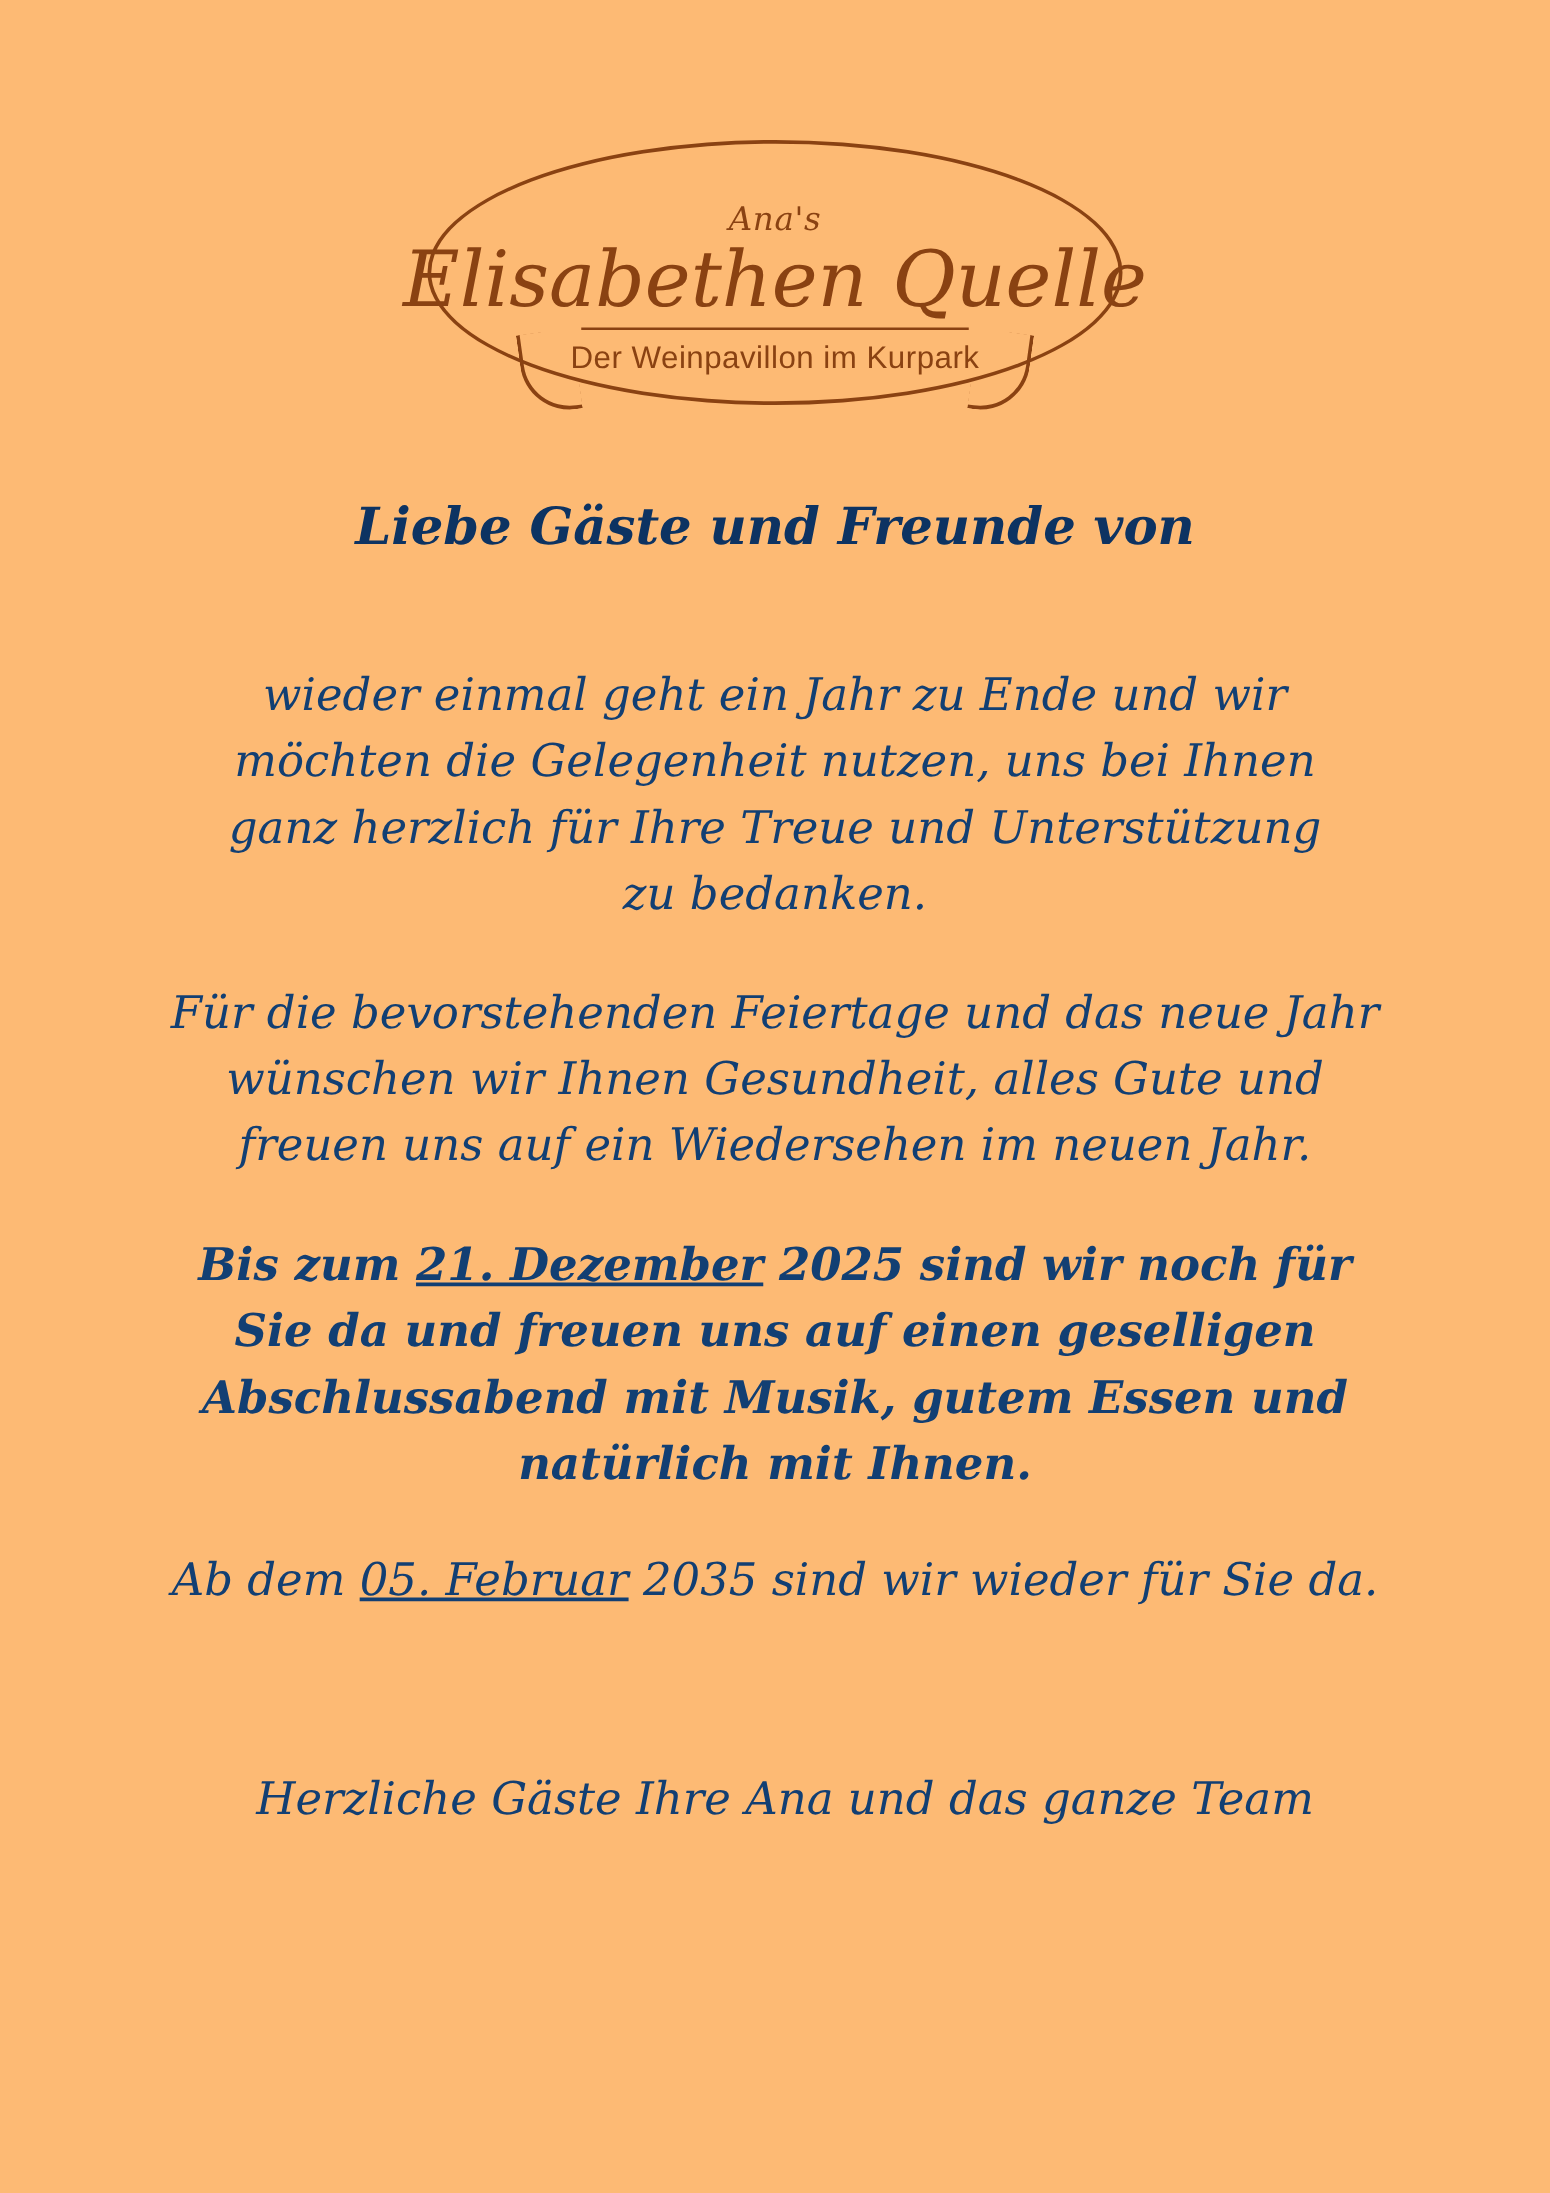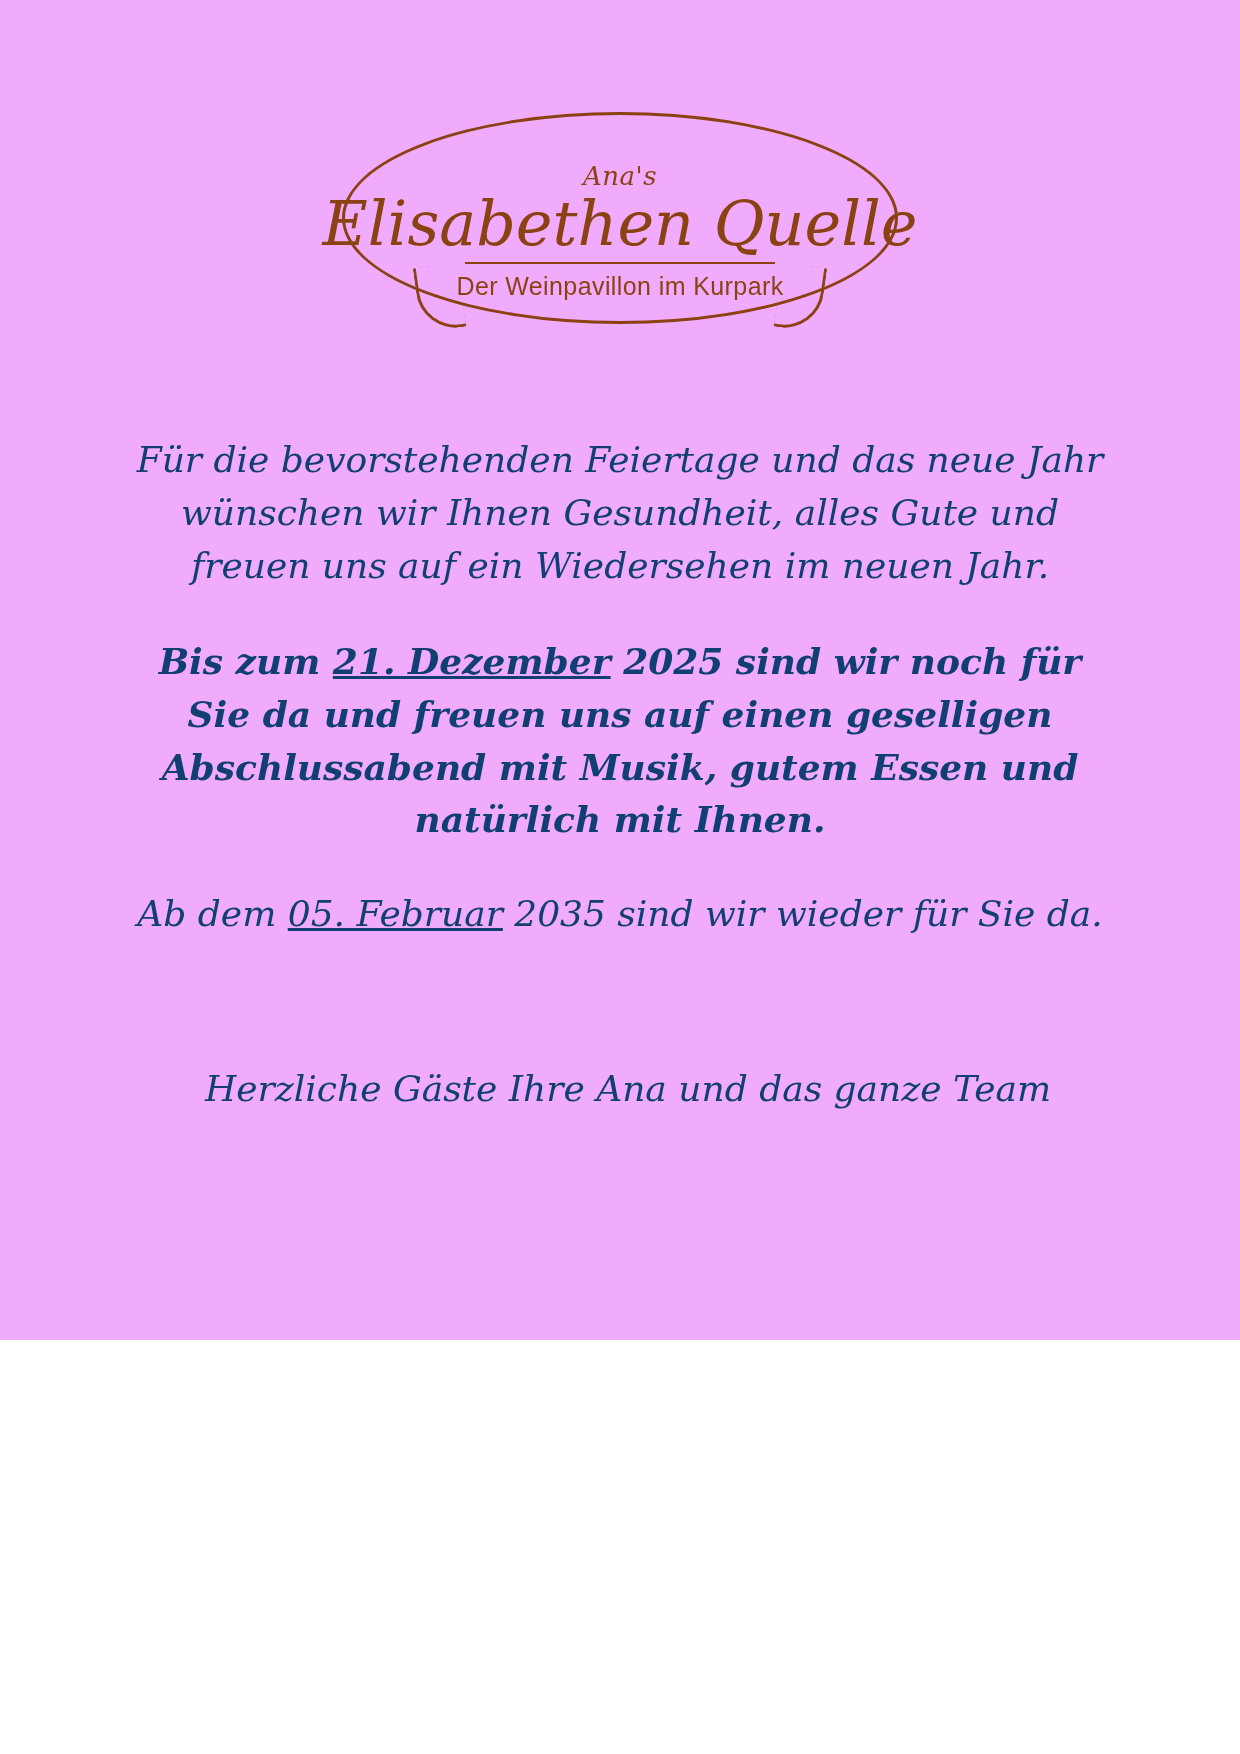--- a/index.html
+++ b/index.html
@@ -9,22 +9,22 @@
   }
   body {
     width: 1240px;
     height: 1754px;
     font-family: "Liberation Serif", serif;
     overflow: hidden;
   }
   .page {
     position: relative;
     width: 1240px;
-    height: 1340px;
-    background: #f0abfc;
+    height: 1754px;
+    background: #fdba74;
   }
 
   
   .logo-block {
     position: absolute;
     left: 0;
     top: 112px;
     width: 1240px;
     display: flex;
     justify-content: center;
@@ -147,22 +147,24 @@
         <div class="logo-main">Elisabethen Quelle</div>
         <div class="logo-rule"></div>
         <div class="logo-sub">Der Weinpavillon im Kurpark</div>
       </div>
     </div>
   </div>
 
   <div class="letter">
 
     <div class="salutation">
+      <span>Liebe Gäste und Freunde von</span>
     </div>
 
+    <p class="para p1">wieder einmal geht ein Jahr zu Ende und wir möchten die Gelegenheit nutzen, uns bei Ihnen ganz herzlich für Ihre Treue und Unterstützung zu bedanken.</p>
 
     <p class="para p2">Für die bevorstehenden Feiertage und das neue Jahr wünschen wir Ihnen Gesundheit, alles Gute und freuen uns auf ein Wiedersehen im neuen Jahr.</p>
 
     <p class="para p3">
       <span>Bis zum </span><span class="u nowrap">21. Dezember</span><span> 2025 sind wir noch für Sie da und freuen uns auf einen geselligen Abschlussabend mit Musik, gutem Essen und natürlich mit Ihnen.</span>
     </p>
 
     <p class="para p4">
       <span>Ab dem </span><span class="u nowrap">05. Februar</span><span> 2035 sind wir wieder für Sie da.</span>
     </p>

